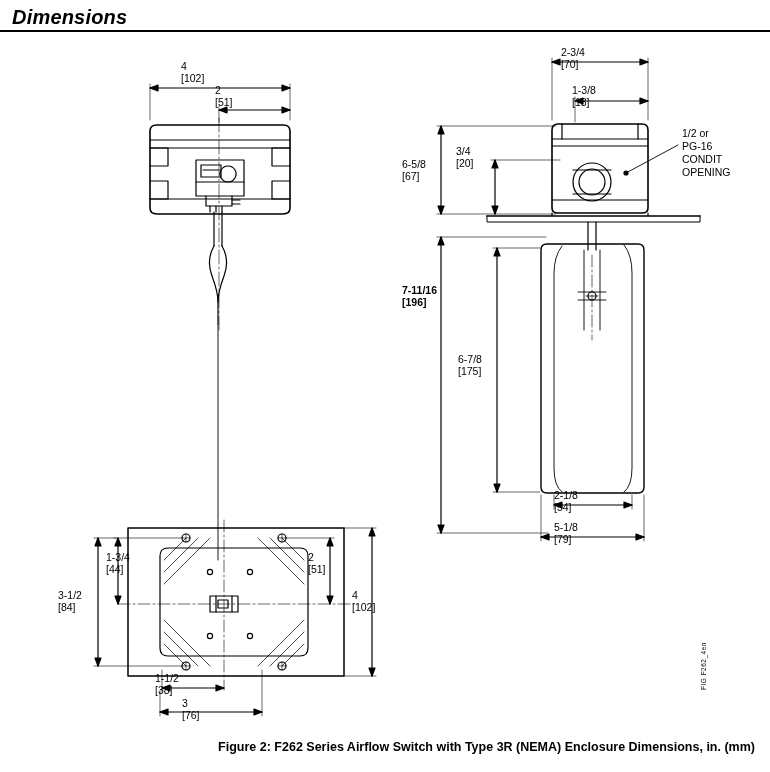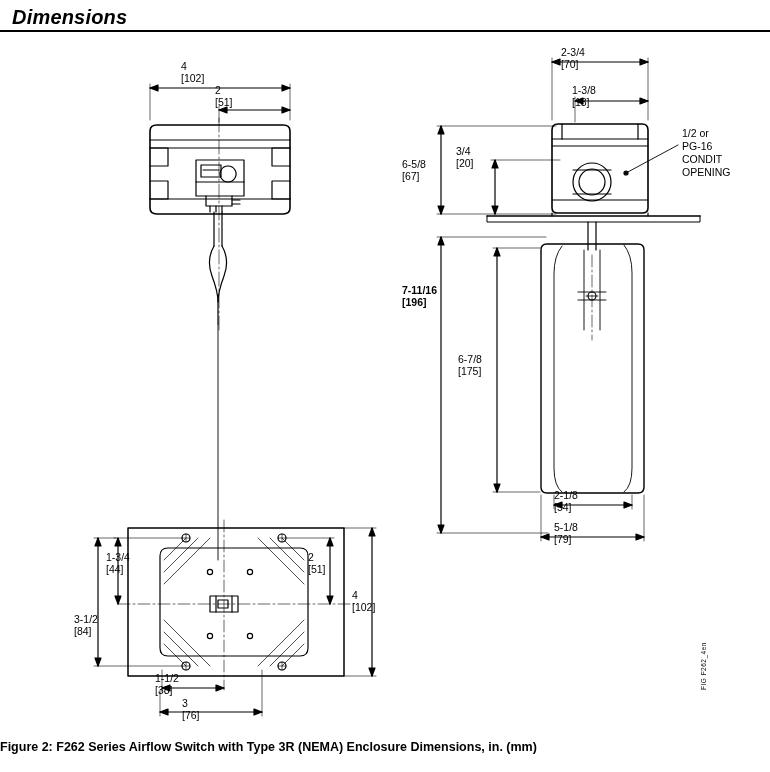--- a/index.html
+++ b/index.html
@@ -14,21 +14,21 @@
   #stage{position:absolute;left:0;top:0;width:770px;height:772px;}
   .ttl{
     position:absolute;left:12px;top:6px;
     font-size:20px;font-weight:bold;font-style:italic;
     letter-spacing:.2px;
   }
   .rule{
     position:absolute;left:0;top:30px;width:770px;height:2px;background:#000;
   }
   .cap{
-    position:absolute;left:0;top:740px;width:755px;text-align:left;
+    position:absolute;left:0;top:740px;width:755px;text-align:right;
     font-size:12.5px;font-weight:bold;
   }
   .lbl{
     position:absolute;
     font-size:10.5px;
     line-height:12px;
     text-align:left;
     white-space:pre;
     letter-spacing:0px;
   }
@@ -248,21 +248,21 @@
   <div class="lbl" style="left:554px;top:521px;width:78px;">5-1/8
 [79]</div>
 
   <div class="lbl l" style="left:682px;top:127px;width:90px;line-height:13px;">1/2 or
 PG-16
 CONDIT
 OPENING</div>
 
   <div class="lbl" style="left:106px;top:551px;width:58px;">1-3/4
 [44]</div>
-  <div class="lbl" style="left:74px;top:589px;width:58px;margin-top:24px;">3-1/2
+  <div class="lbl" style="left:58px;top:589px;width:58px;">3-1/2
 [84]</div>
   <div class="lbl" style="left:308px;top:551px;width:46px;">2
 [51]</div>
   <div class="lbl" style="left:352px;top:589px;width:48px;">4
 [102]</div>
   <div class="lbl" style="left:155px;top:672px;width:60px;">1-1/2
 [38]</div>
   <div class="lbl" style="left:182px;top:697px;width:60px;">3
 [76]</div>
 

